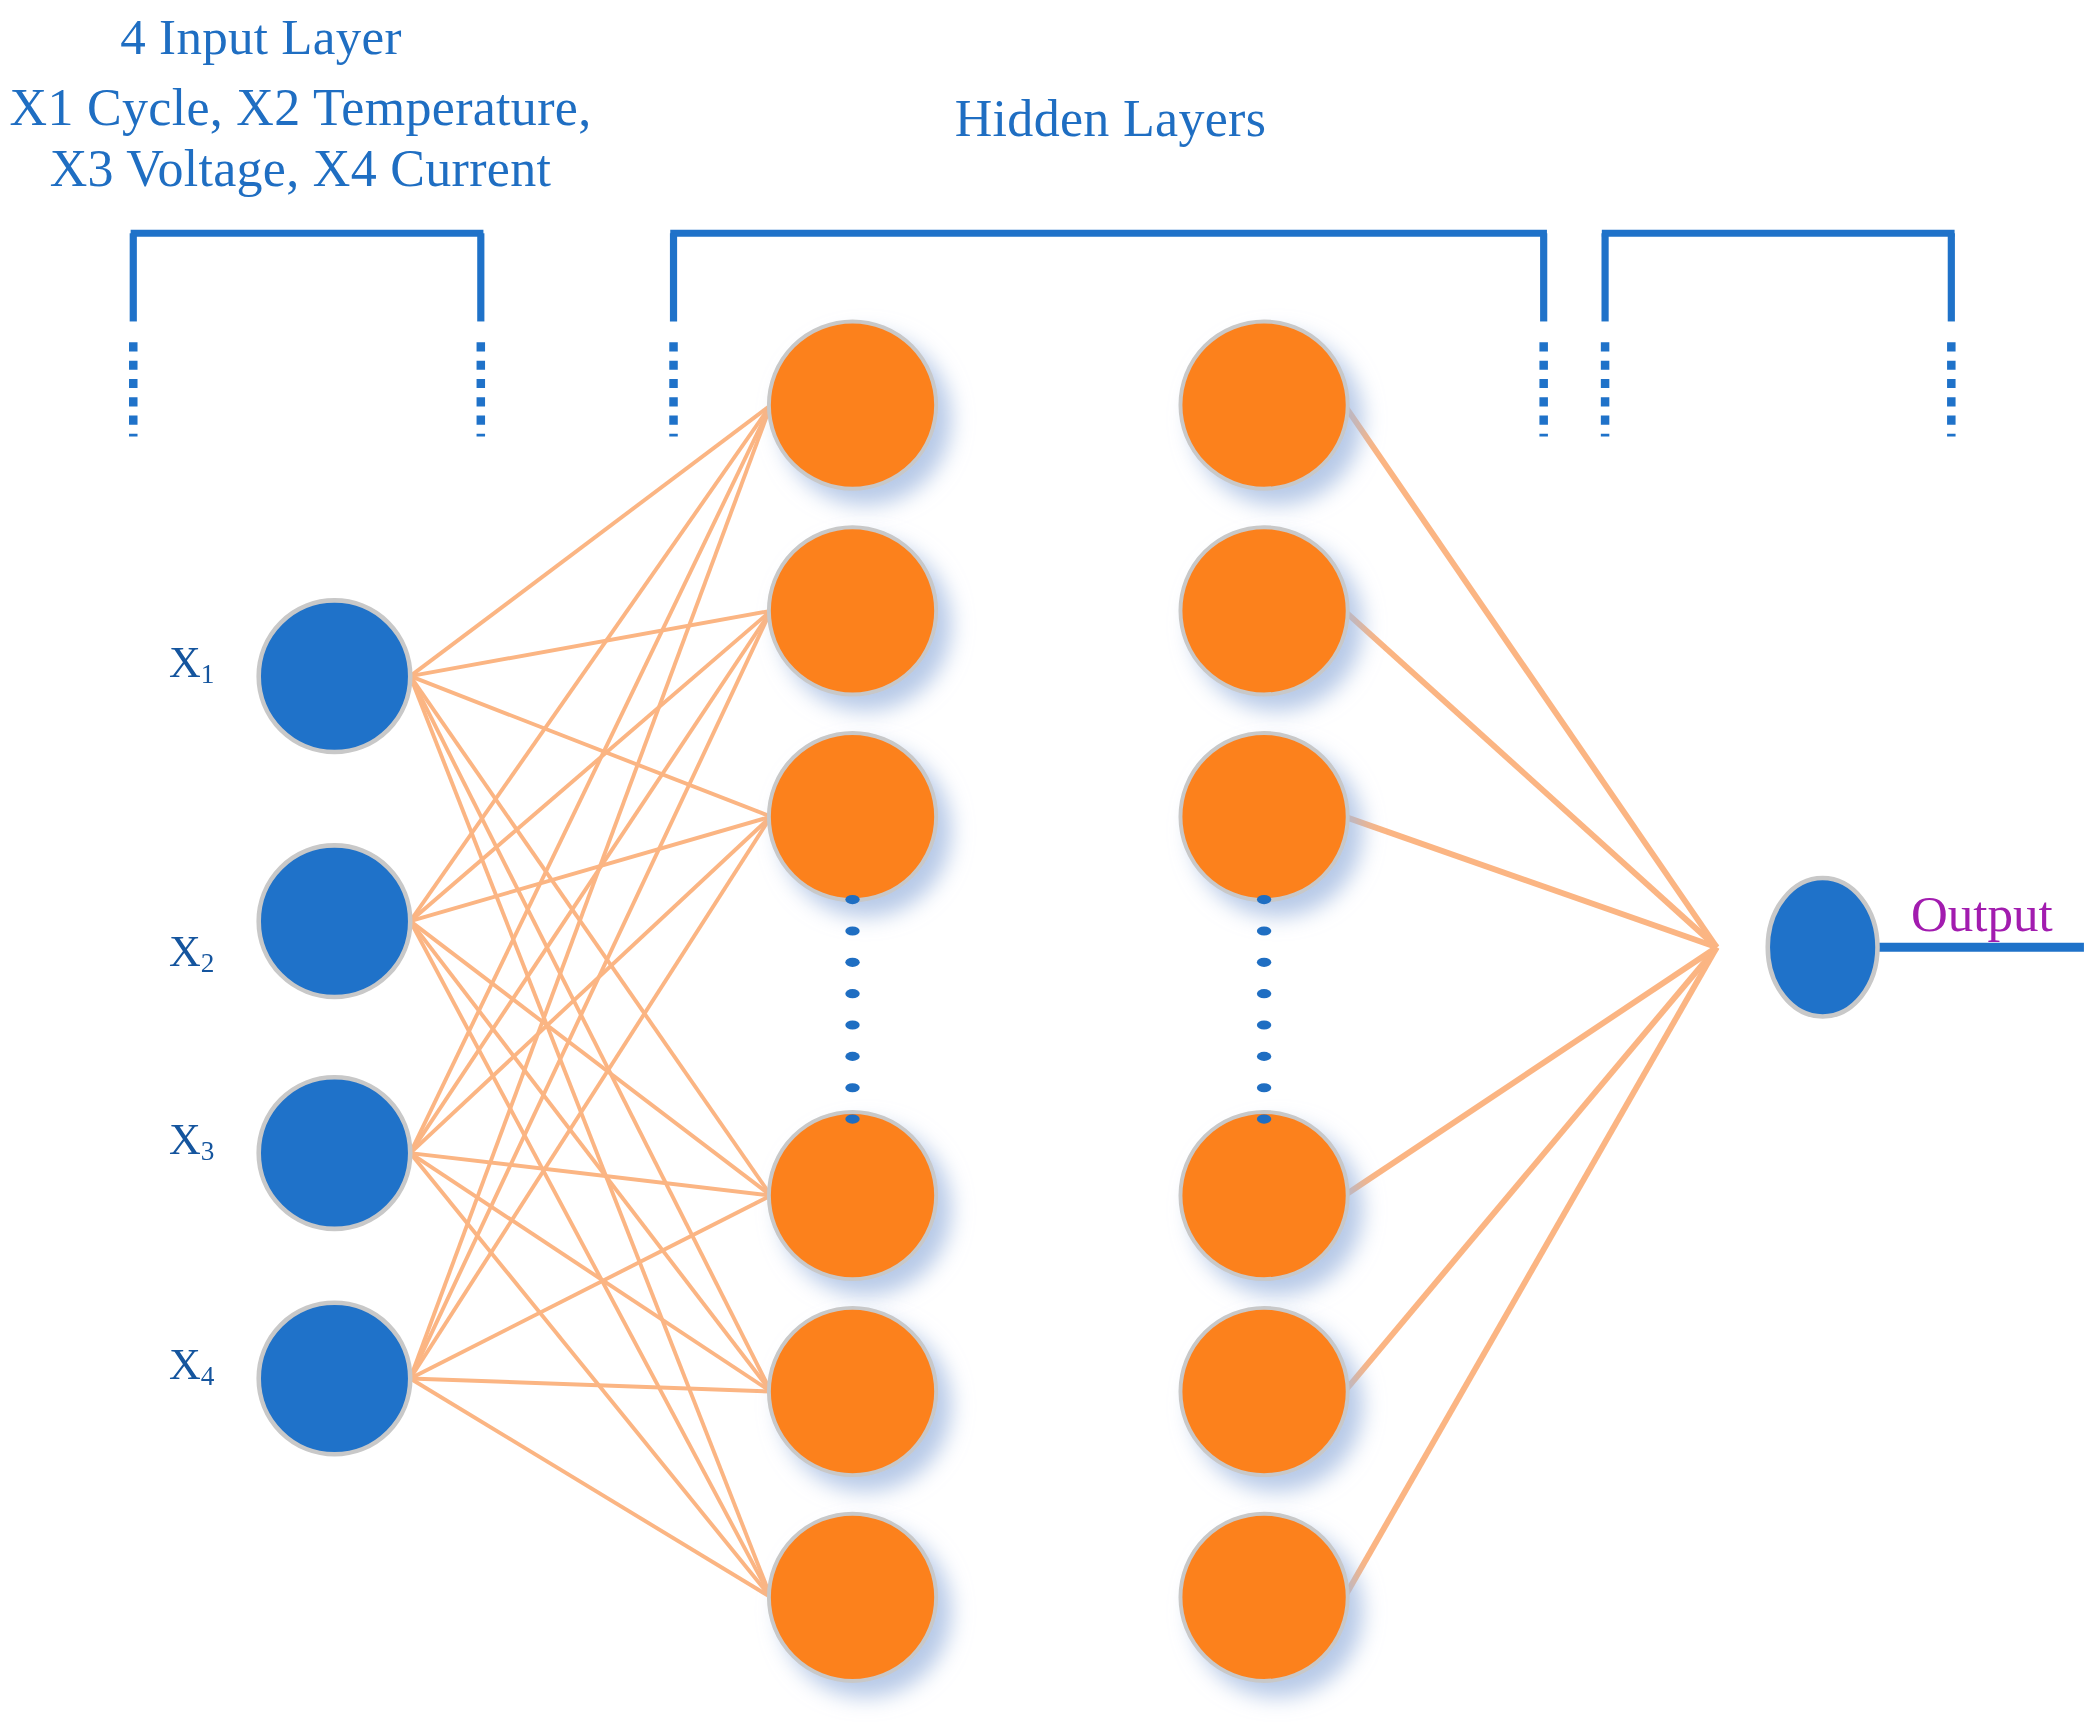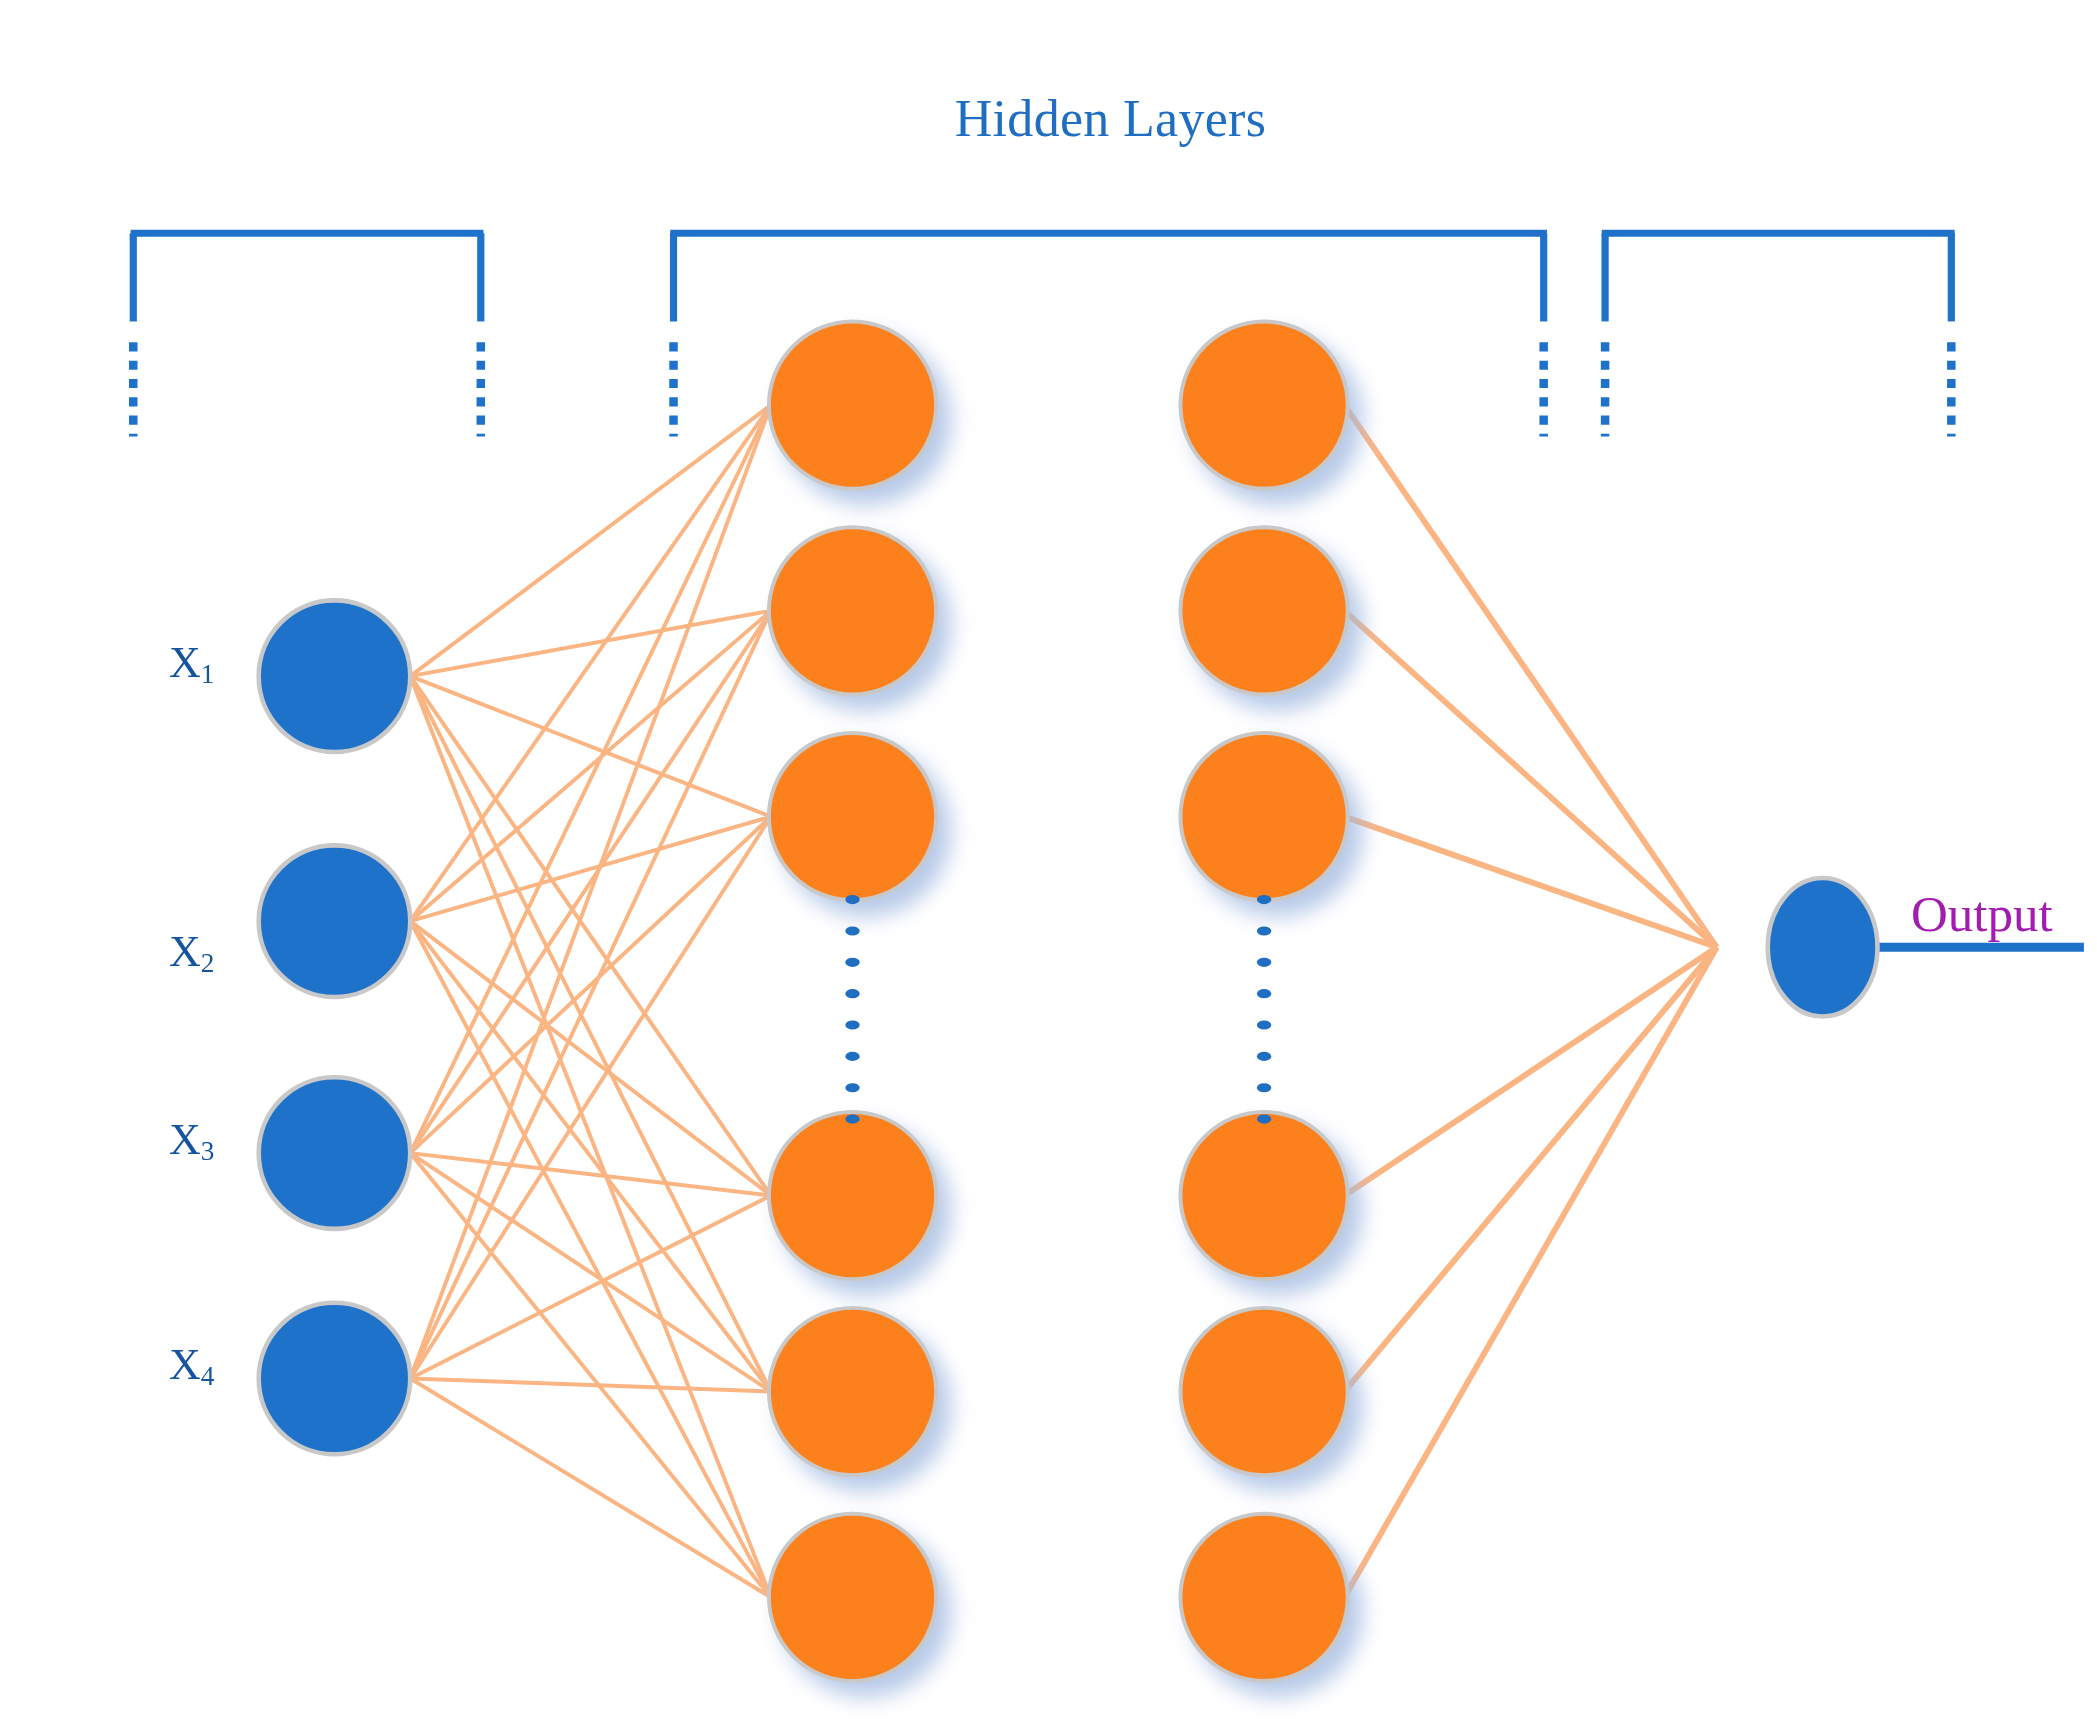--- a/index.html
+++ b/index.html
@@ -201,21 +201,24 @@
       <ellipse cx="1935" cy="1569" rx="11" ry="7"></ellipse>
       <ellipse cx="1935" cy="1617" rx="11" ry="7"></ellipse>
       <ellipse cx="1935" cy="1665" rx="11" ry="7"></ellipse>
       <ellipse cx="1935" cy="1713" rx="11" ry="7"></ellipse>
     </g>
 
     <line x1="2855" y1="1450" x2="3190" y2="1450" stroke="#1f72c9" stroke-width="14"></line>
     <ellipse cx="2790" cy="1450" rx="84" ry="106" fill="#1f72c9" stroke="#c8c8c8" stroke-width="7"></ellipse>
   </svg>
 
-
+  <div class="hdr-label" id="label-input-title">4 Input Layer</div>
+
+  <div class="hdr-label" id="label-input-vars">X1 Cycle, X2 Temperature,
+X3 Voltage, X4 Current</div>
 
   <div class="hdr-label" id="label-hidden">Hidden Layers</div>
 
 
   <div class="node-label" style="left:169px; top:637px;">
     <span>X</span><sub>1</sub>
   </div>
   <div class="node-label" style="left:169px; top:882px;margin-top:44px;">
     <span>X</span><sub>2</sub>
   </div>

